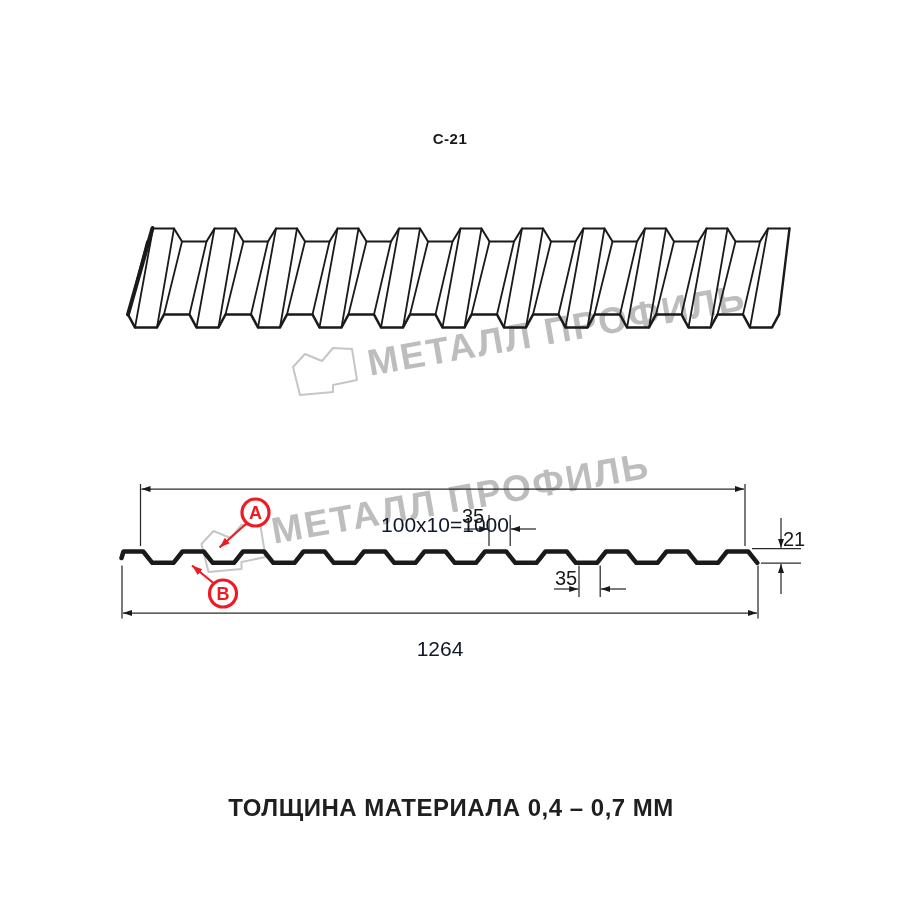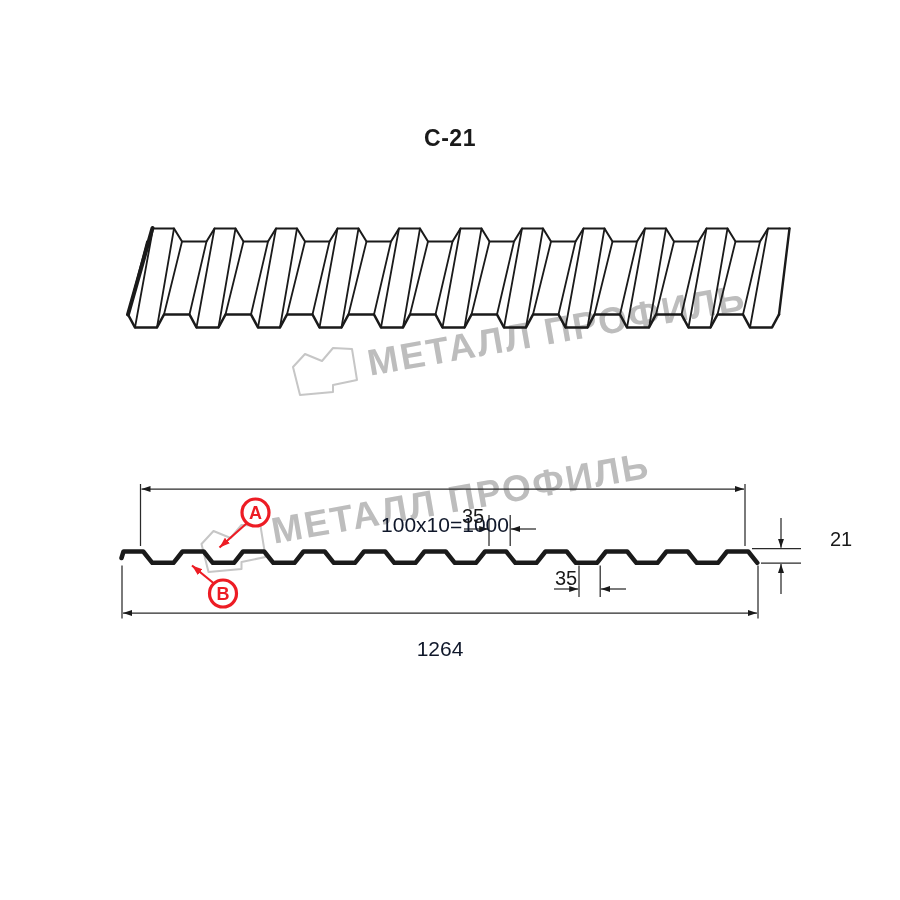--- a/index.html
+++ b/index.html
@@ -1,20 +1,20 @@
 <!DOCTYPE html>
 <html><head>
 <meta charset="utf-8">
 <style>
   html,body{margin:0;padding:0;background:#ffffff;}
   #stage{position:relative;width:900px;height:900px;background:#fff;overflow:hidden;
          font-family:"Liberation Sans",sans-serif;}
   .txt{position:absolute;transform:translate(-50%,-50%);white-space:nowrap;color:#1a1a1a;z-index:3;}
   .title{font-size:38px;font-weight:700;letter-spacing:1.5px;color:#141414;}
-  .subtitle{font-size:23px;font-weight:600;letter-spacing:.5px;color:#1a1a1a;}
+  .subtitle{font-size:15px;font-weight:600;letter-spacing:.5px;color:#1a1a1a;}
   .footer{font-size:24px;font-weight:600;letter-spacing:.5px;color:#1f1f1f;}
   .dim{font-size:21px;font-weight:500;color:#0f172a;margin-top:48px;}
   .dim-s{font-size:20px;font-weight:400;color:#1a1a1a;}
   .callout-letter{font-size:18px;font-weight:700;color:#ed1c24;}
   .wm{position:absolute;z-index:1;font-size:37px;font-weight:700;letter-spacing:2px;
       color:#bdbdbd;transform:rotate(-10deg);transform-origin:0 50%;white-space:nowrap;}
   #scene{position:absolute;left:0;top:0;z-index:2;}
 </style>
 </head>
 <body>
@@ -129,19 +129,20 @@
       <circle cx="255.5" cy="512.5" r="13.5" fill="#ffffff"></circle>
       <circle cx="223" cy="593.5" r="13.5" fill="#ffffff"></circle>
     </g>
   </svg>
 
   <div class="txt subtitle" style="left:450px;top:138px;">С-21</div>
 
   <div class="txt dim" style="left:445px;top:477px;">100x10=1000</div>
   <div class="txt dim-s" style="left:473px;top:516px;">35</div>
   <div class="txt dim-s" style="left:566px;top:578px;">35</div>
-  <div class="txt dim-s" style="left:794px;top:539px;margin-left:47px;">21</div>
+  <div class="txt dim-s" style="left:794px;top:539px;">21</div>
   <div class="txt dim" style="left:440px;top:601px;">1264</div>
 
   <div class="txt callout-letter" style="left:255.5px;top:513px;">A</div>
   <div class="txt callout-letter" style="left:223px;top:594px;">B</div>
 
+  <div class="txt footer" style="left:451px;top:808px;">ТОЛЩИНА МАТЕРИАЛА 0,4 – 0,7 ММ</div>
 </div>
 
 </body></html>

